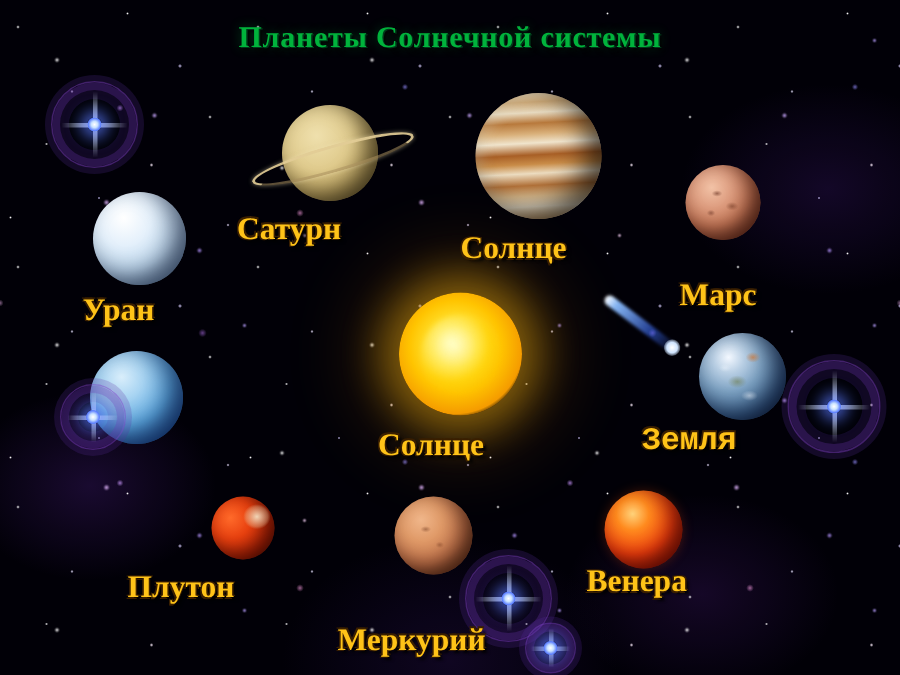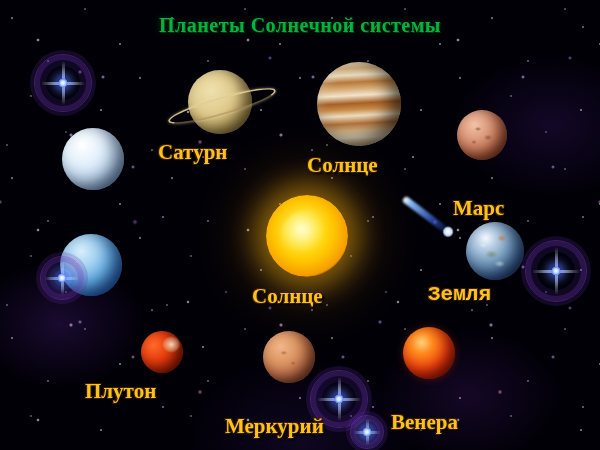--- a/index.html
+++ b/index.html
@@ -348,20 +348,21 @@
 
   <div class="comet" style="left:397px; top:212px; width:58px; height:10px;">
     <div class="tail"></div>
     <div class="head"></div>
   </div>
 
   <div class="title">Планеты Солнечной системы</div>
 
   <div class="label" style="left:158px; top:140px;">Сатурн</div>
   <div class="label" style="left:307px; top:153px;">Солнце</div>
-  <div class="label" style="left:453px; top:196px;text-align:right;">Марс</div>
+  <div class="label" style="left:453px; top:184px;text-align:right;">Марс</div>
+  <div class="label" style="left:55px;  top:194px;">Уран</div>
   <div class="label" style="left:252px; top:284px;">Солнце</div>
   <div class="label" style="left:428px; top:283px;font-family:Liberation Mono, monospace;">Земля</div>
   <div class="label" style="left:85px;  top:379px;text-align:center;">Плутон</div>
-  <div class="label" style="left:391px; top:375px;margin-top:35px;">Венера</div>
+  <div class="label" style="left:391px; top:375px;">Венера</div>
   <div class="label" style="left:225px; top:414px;">Меркурий</div>
 
 </div>
 
 </body></html>

